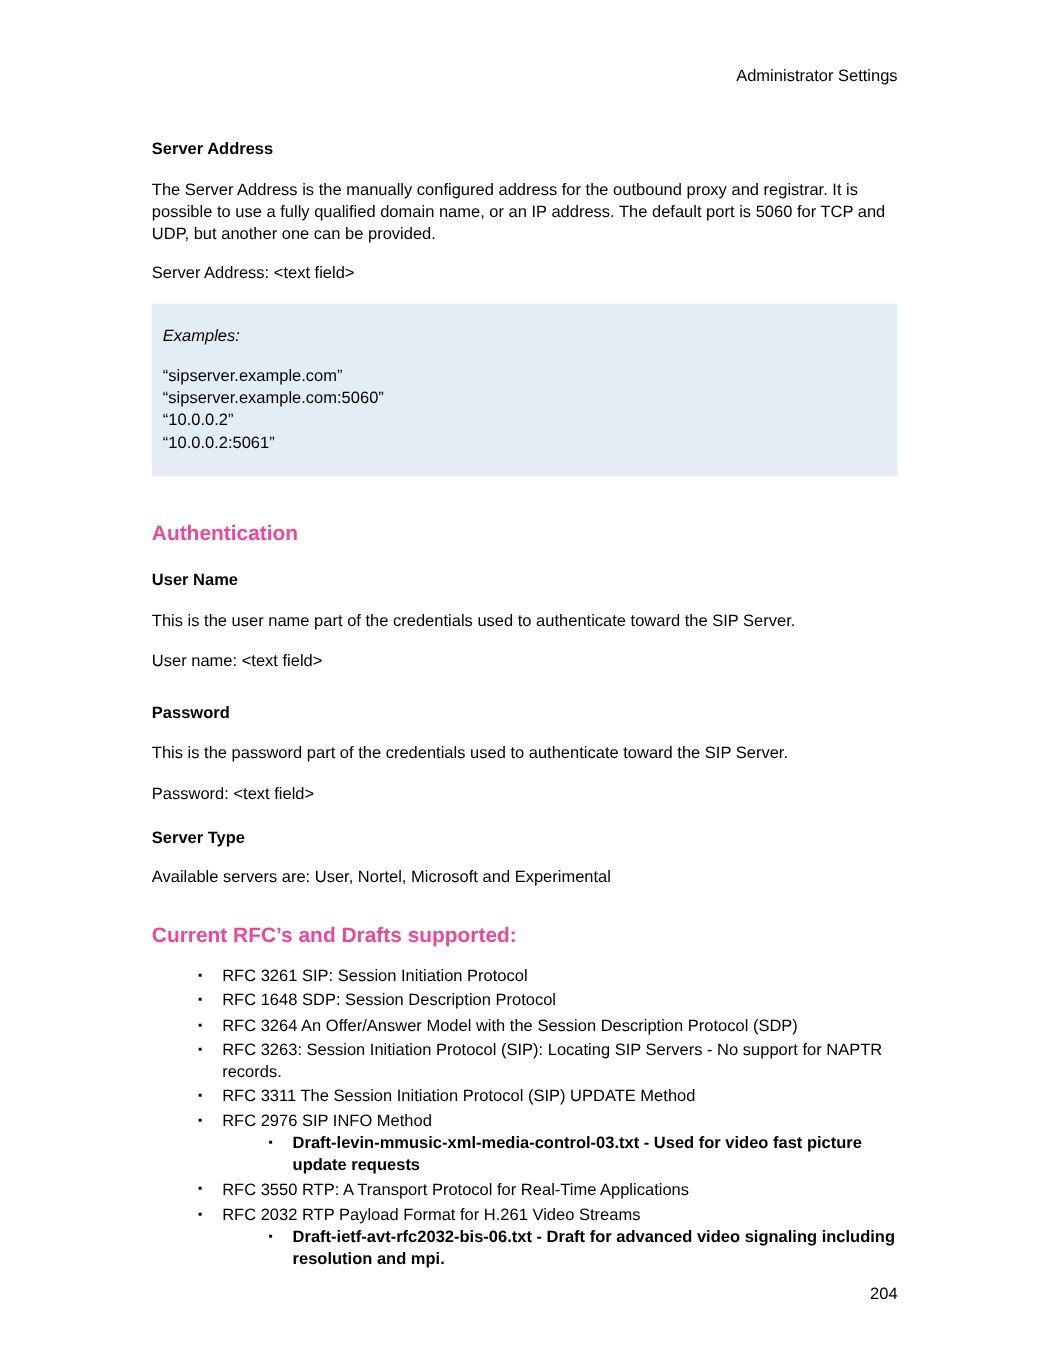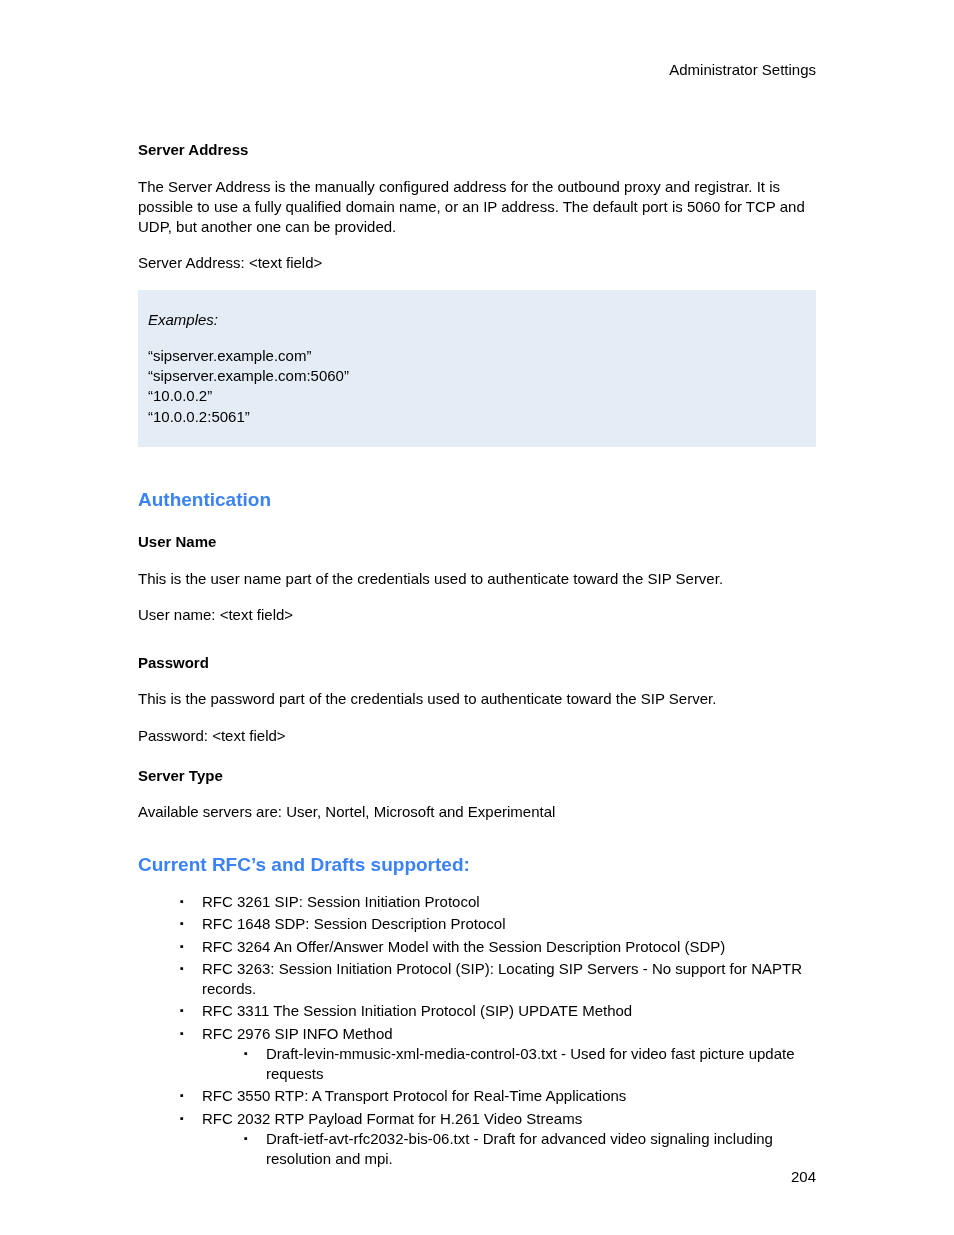--- a/index.html
+++ b/index.html
@@ -9,21 +9,21 @@
       color: #000;
       background: #fff;
       width: 954px;
       min-height: 1235px;
       padding: 60px 138px 40px 138px;
       position: relative;
       line-height: 1.35;
     }
     .header-right {
       text-align: right;
-      margin-bottom: 60px;
+      margin-bottom: 46px;
     }
     .section-title {
       font-weight: bold;
       margin-top: 20px;
       margin-bottom: 16px;
     }
     .body-text {
       margin-bottom: 16px;
     }
     .field-line {
@@ -36,21 +36,21 @@
       margin-bottom: 40px;
     }
     .example-title {
       font-style: italic;
       margin-bottom: 16px;
     }
     .example-line {
       line-height: 1.35;
     }
     .h2-heading {
-      color: #3b82f6;
+      color: #ec4899;
       font-size: 19px;
       font-weight: bold;
       margin-top: 30px;
       margin-bottom: 20px;
     }
     ul.rfc-list {
       list-style: none;
       padding-left: 42px;
       margin-top: 8px;
     }
@@ -64,20 +64,21 @@
       content: "▪";
       position: absolute;
       left: 0;
       top: 0;
       font-size: 11px;
       line-height: 1.8;
     }
     ul.rfc-sub {
       list-style: none;
       padding-left: 42px;
+      font-weight: bold;
     }
     ul.rfc-sub > li {
       position: relative;
       padding-left: 22px;
       margin-bottom: 2px;
       line-height: 1.35;
     }
     ul.rfc-sub > li::before {
       content: "▪";
       position: absolute;

